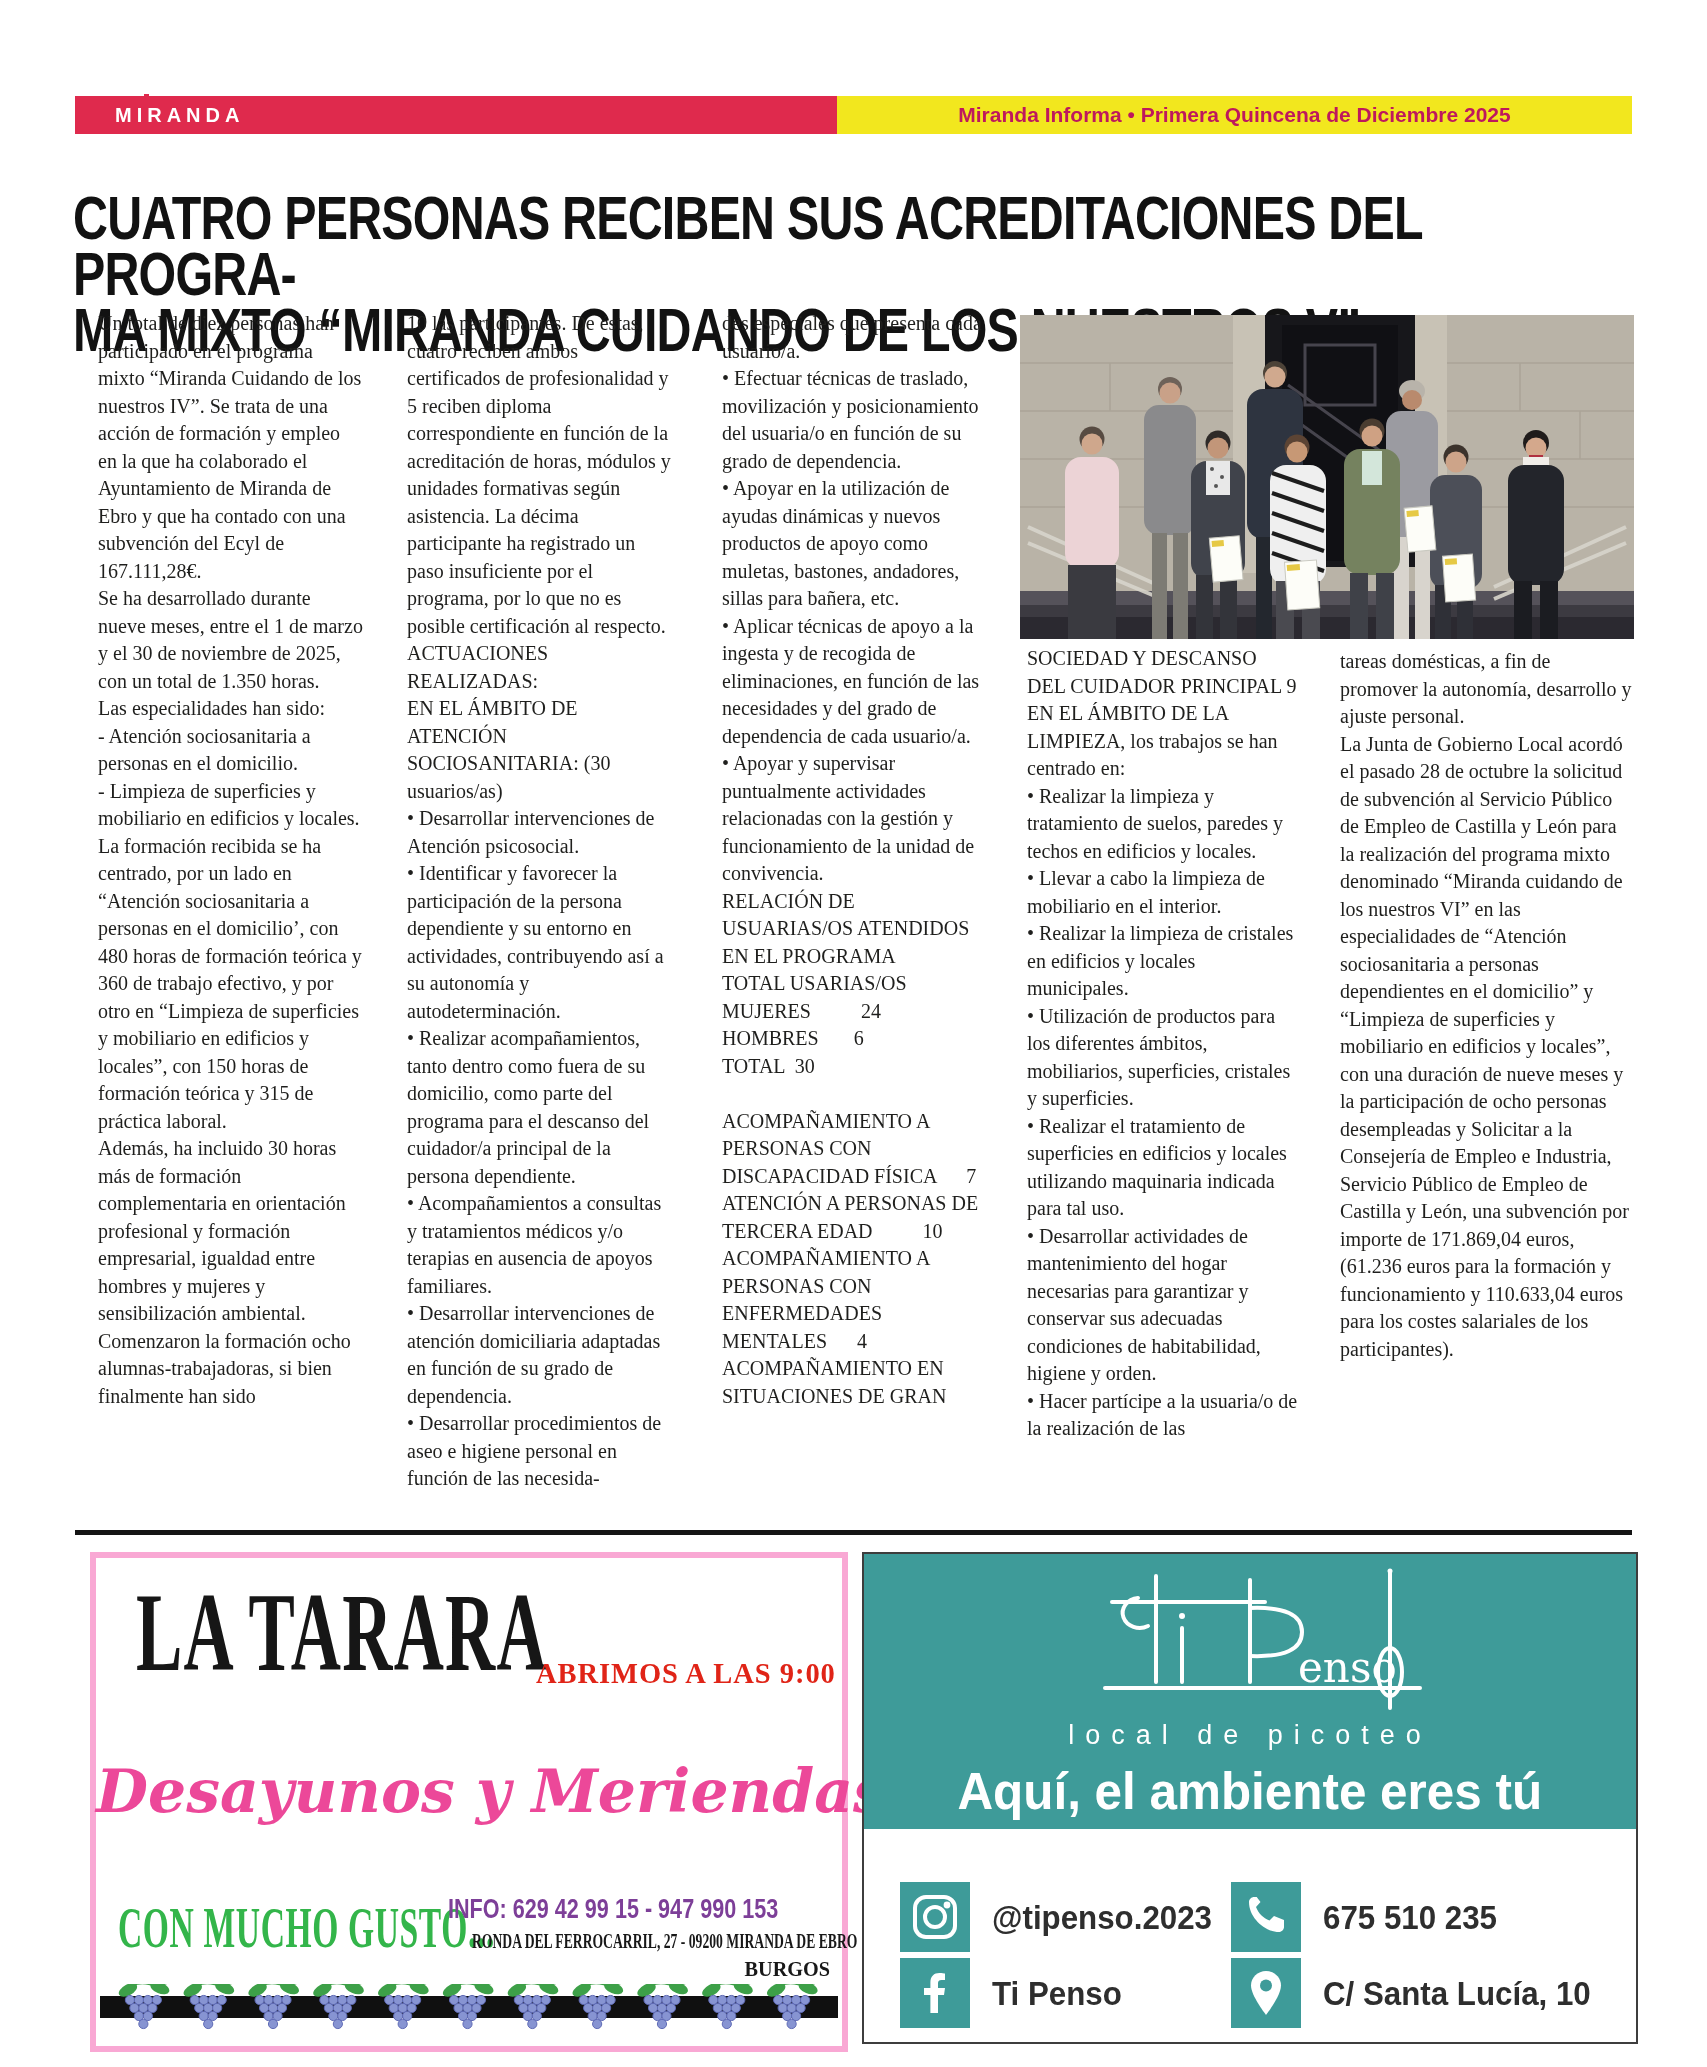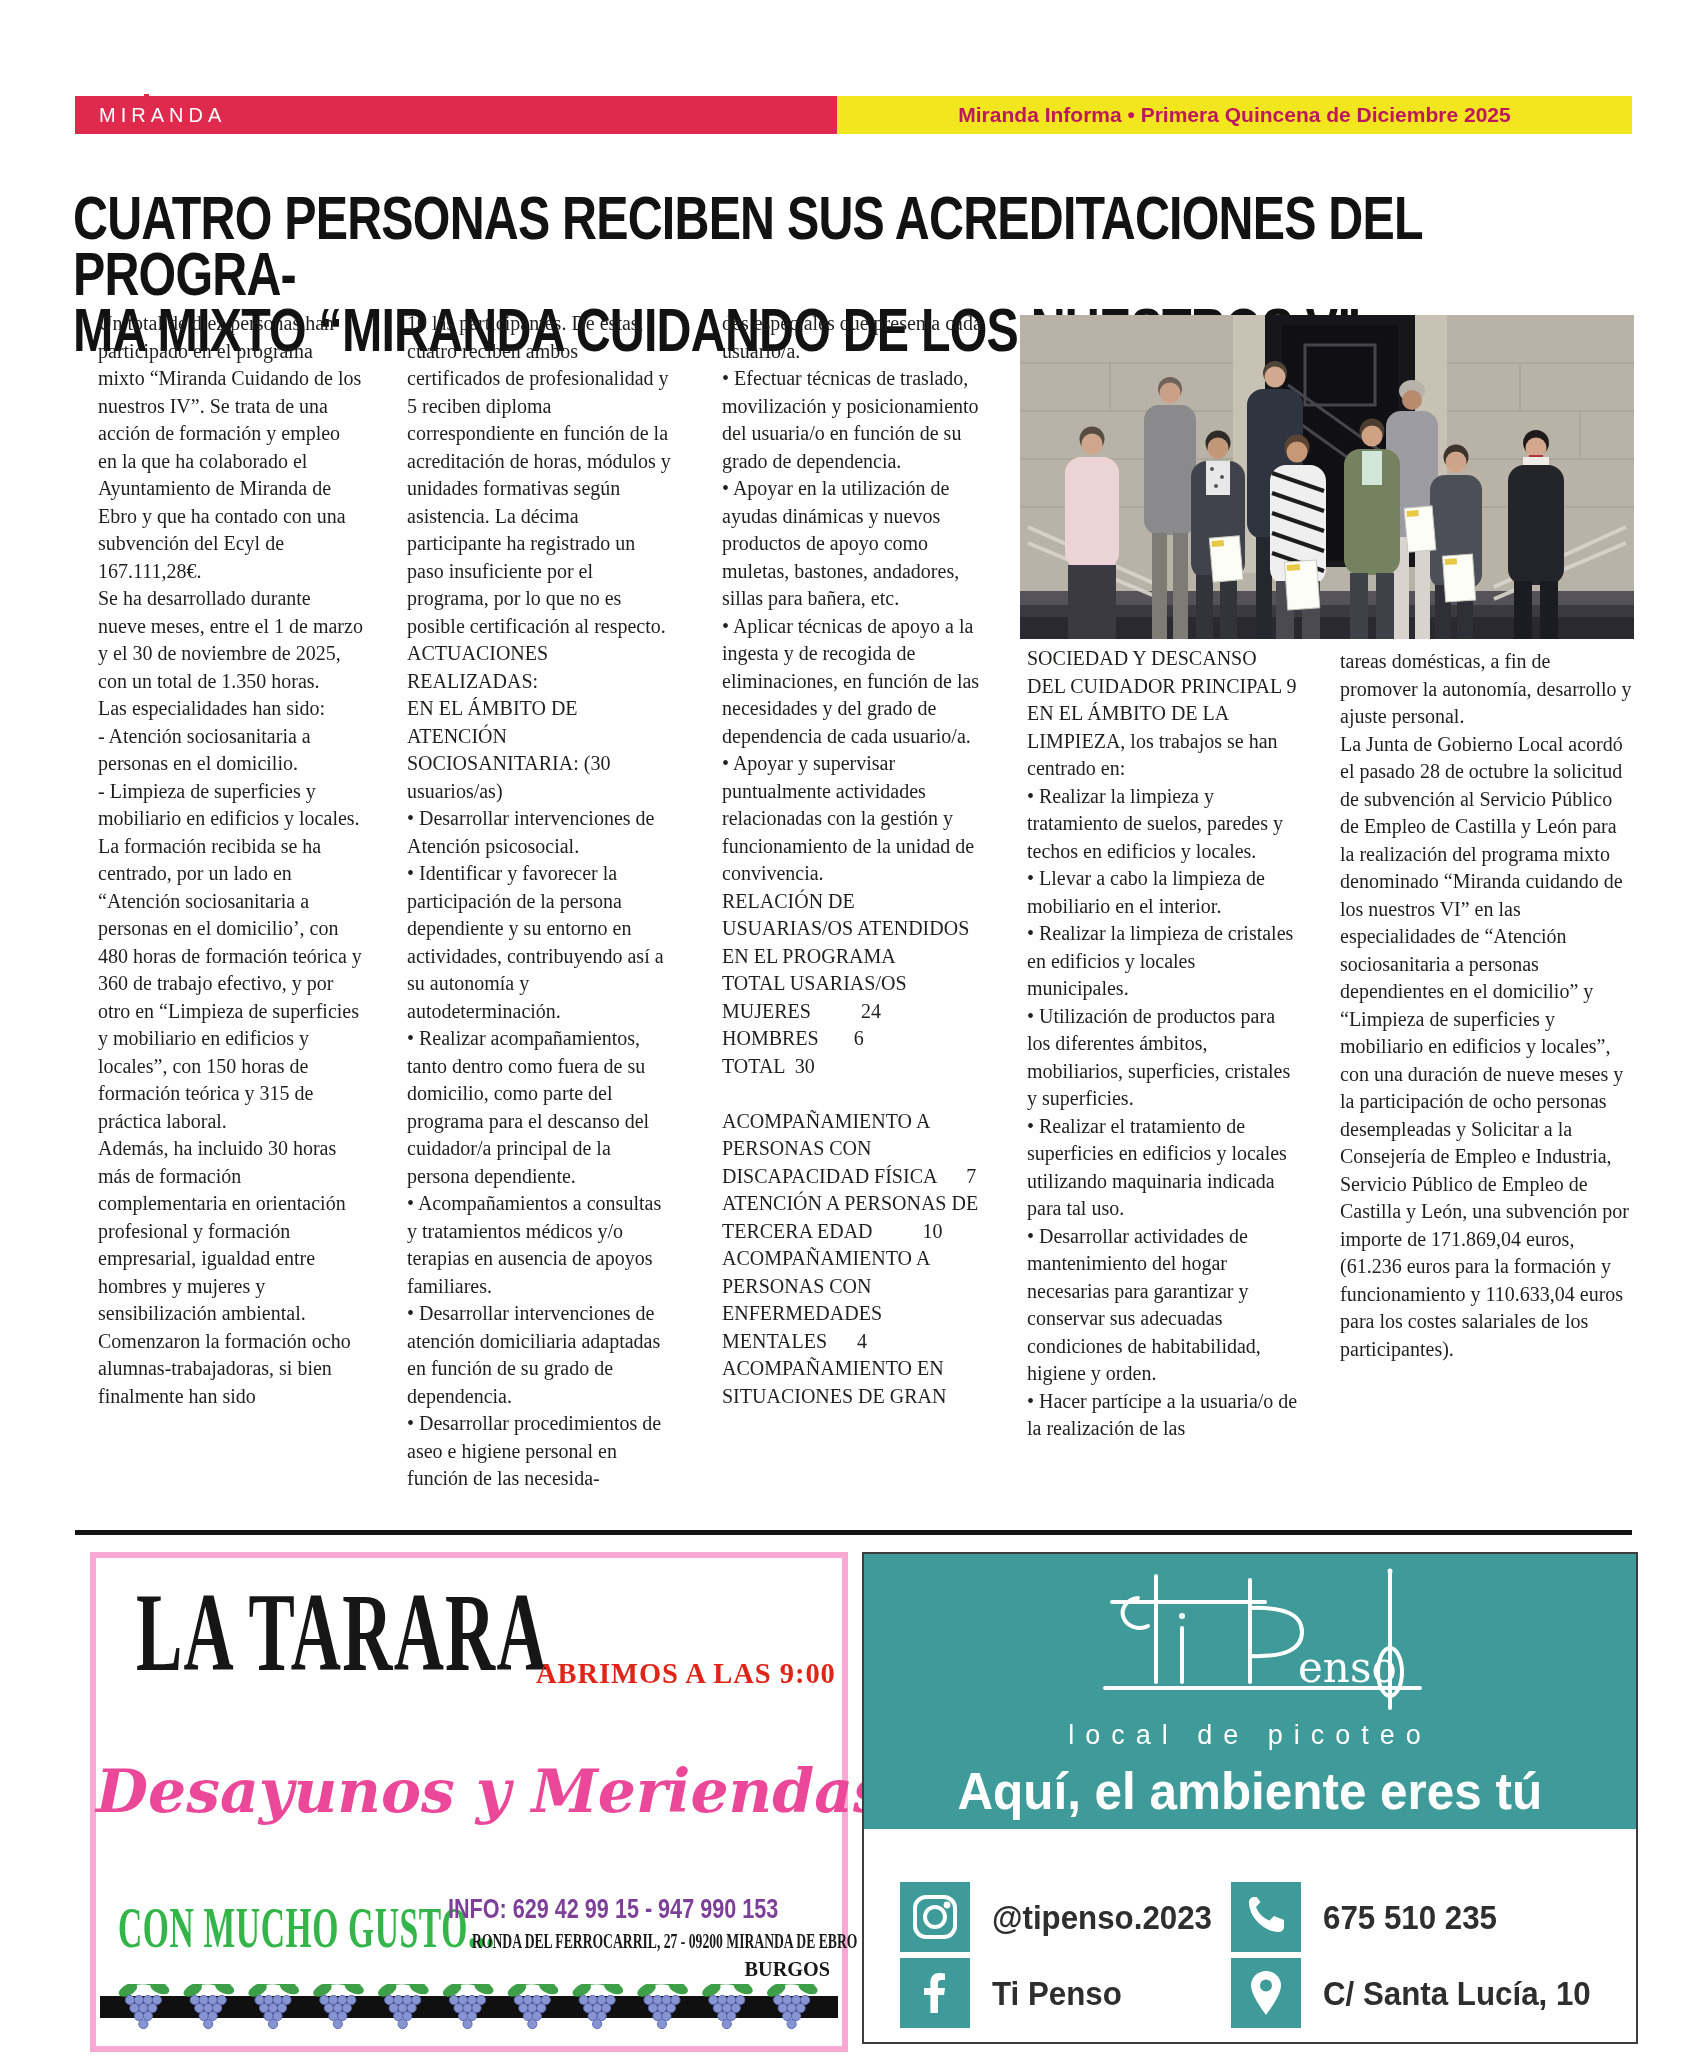--- a/index.html
+++ b/index.html
@@ -4,21 +4,21 @@
 <style>
   html,body{margin:0;padding:0;background:#e8e8e8;}
   .page{position:relative;width:1707px;height:2067px;background:#ffffff;overflow:hidden;
         font-family:"Liberation Sans","DejaVu Sans",sans-serif;color:#1f1f1d;}
 
   
   .page-number{position:absolute;left:100px;top:96px;font-size:21px;color:#3a3a3a;}
   .page-number-tick{position:absolute;left:144px;top:94px;width:5px;height:26px;background:#df2a4d;}
   .band-red{position:absolute;left:75px;top:96px;width:762px;height:38px;background:#df2a4d;
             display:flex;align-items:center;}
-  .band-red .section{color:#fff;font-weight:400;font-size:20px;letter-spacing:5px;padding-left:24px;}
+  .band-red .section{color:#fff;font-weight:700;font-size:20px;letter-spacing:5px;padding-left:40px;}
   .band-yellow{position:absolute;left:837px;top:96px;width:795px;height:38px;background:#f2e71e;
                display:flex;align-items:center;justify-content:center;}
   .band-yellow .issue{color:#be185d;font-weight:700;font-size:21px;}
 
   
   .headline{position:absolute;left:73px;top:190px;width:2000px;transform:scaleX(.78);transform-origin:0 0;}
   .headline div{font-size:62px;line-height:56px;font-weight:800;color:#121212;letter-spacing:-1px;}
 
   
   .col{position:absolute;top:310px;font-size:20px;line-height:27.5px;}

